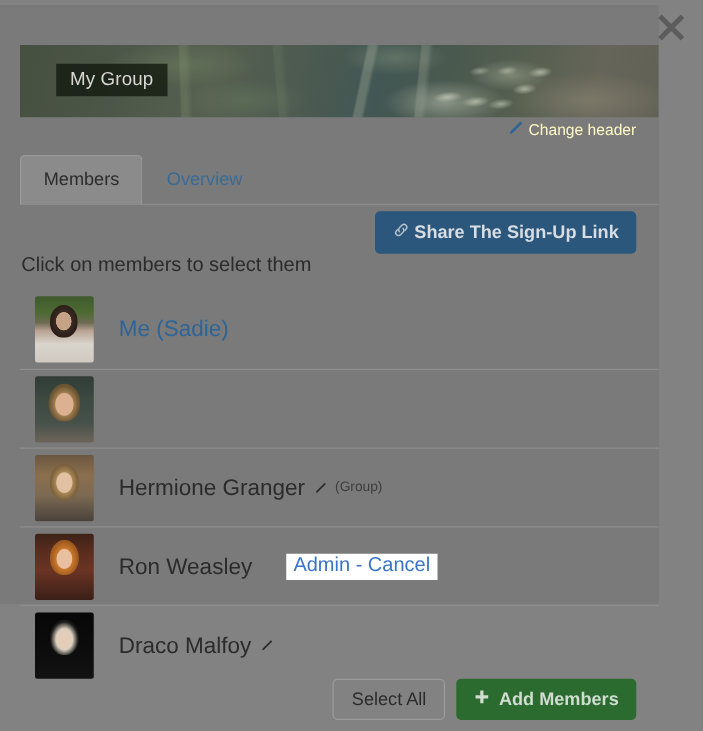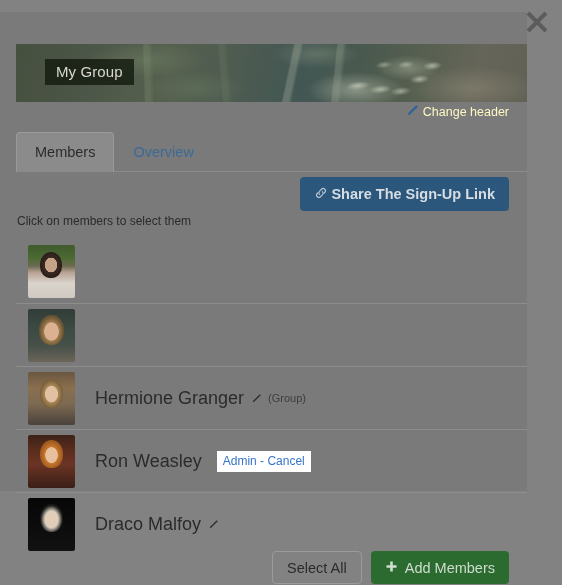--- a/index.html
+++ b/index.html
@@ -12,21 +12,21 @@
   }
 
   
   #screen {
     position: relative;
     width: 562px; height: 585px;
     background: #828282;
   }
   #modal {
     position: absolute;
-    left: 0; top: 12px;
+    left: 0; top: 4px;
     width: 527px; height: 479px;
     background: #7a7a7a;
   }
 
   
   #close-btn {
     position: absolute;
     right: 9px; top: 6px;
     width: 32px; height: 32px;
     cursor: pointer;
@@ -144,21 +144,21 @@
     font-weight: bold;
     font-family: "Liberation Sans", sans-serif;
     cursor: pointer;
   }
   #share-btn .link-ico { display: block; flex: none; }
 
   
   #instruction {
     position: absolute;
     left: 17px; top: 200px;
-    font-size: 12px;
+    font-size: 16px;
     color: #2b2b2b;
     line-height: 18px;
   }
 
   
   #member-list {
     position: absolute;
     left: 16px; top: 228px;
     width: 511px;
   }
@@ -207,24 +207,24 @@
     white-space: nowrap;
   }
   .member-name.is-link { color: #2e6496; }
   .member-name .pencil { display: block; }
   .admin-tag {
     font-size: 11px;
     color: #3d3d3d;
     margin-left: -1px;
   }
   .admin-action {
-    margin-left: 8px;
+    margin-left: 20px;
     background: #ffffff;
     color: #3775c8;
-    font-size: 12px;
+    font-size: 16px;
     line-height: 16px;
     padding: 2px 6px 3px 6px;
     white-space: nowrap;
     cursor: pointer;
   }
 
   
   #footer {
     position: absolute;
     right: 18px; top: 539px;
@@ -247,20 +247,21 @@
     height: 33px;
     padding: 0 14px;
     background: #2c6b2f;
     border: none;
     border-radius: 4px;
     color: #cfdccf;
     font-size: 14.5px;
     font-family: "Liberation Sans", sans-serif;
     display: flex; align-items: center; gap: 7px;
     cursor: pointer;
+    font-weight: bold;
   }
   #add-members-btn .plus { display: block; flex: none; }
 </style>
 </head>
 <body>
 
 <div id="screen">
 
   <div id="modal">
 
@@ -293,20 +294,23 @@
       </span>
       <span>Share The Sign-Up Link</span>
     </button>
 
     <div id="instruction">Click on members to select them</div>
 
     <div id="member-list">
 
       <div class="member-row">
         <div class="avatar av-sadie"></div>
+        <div class="member-name is-link">
+          <span>Me (Sadie)</span>
+        </div>
       </div>
 
       <div class="member-row">
         <div class="avatar av-seamus"></div>
       </div>
 
       <div class="member-row">
         <div class="avatar av-hermione"></div>
         <div class="member-name">
           <span>Hermione Granger</span>

